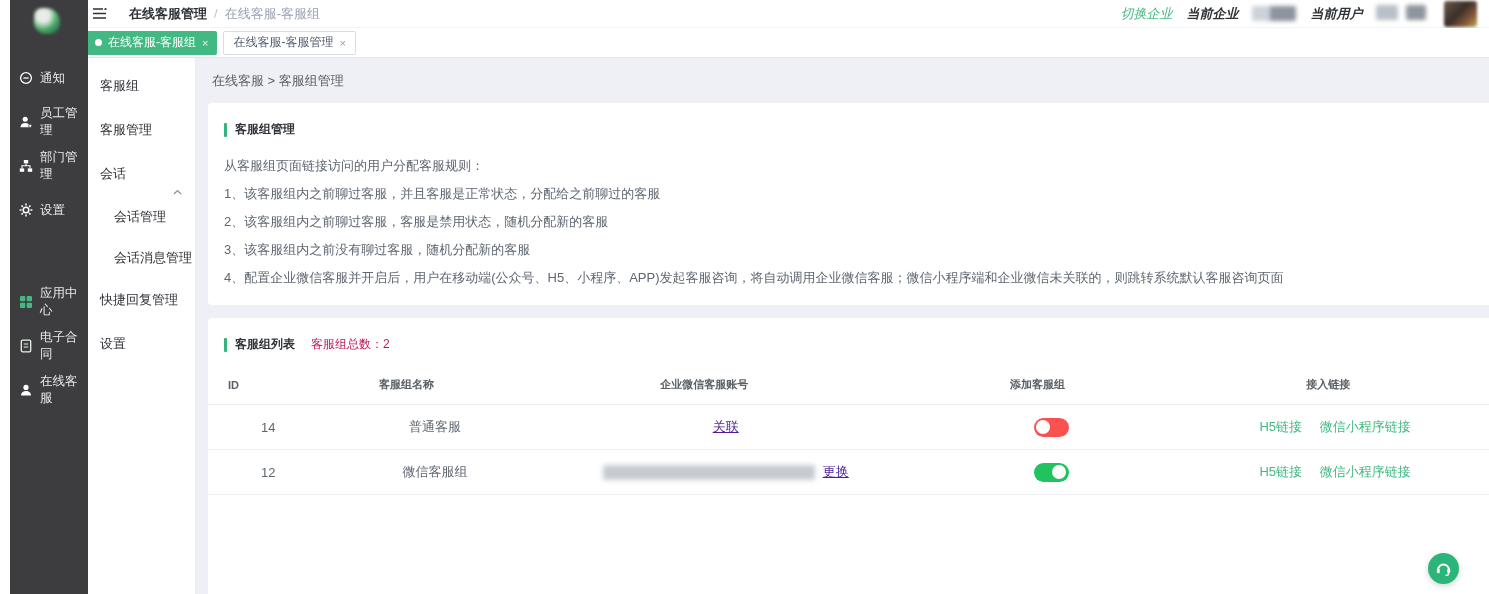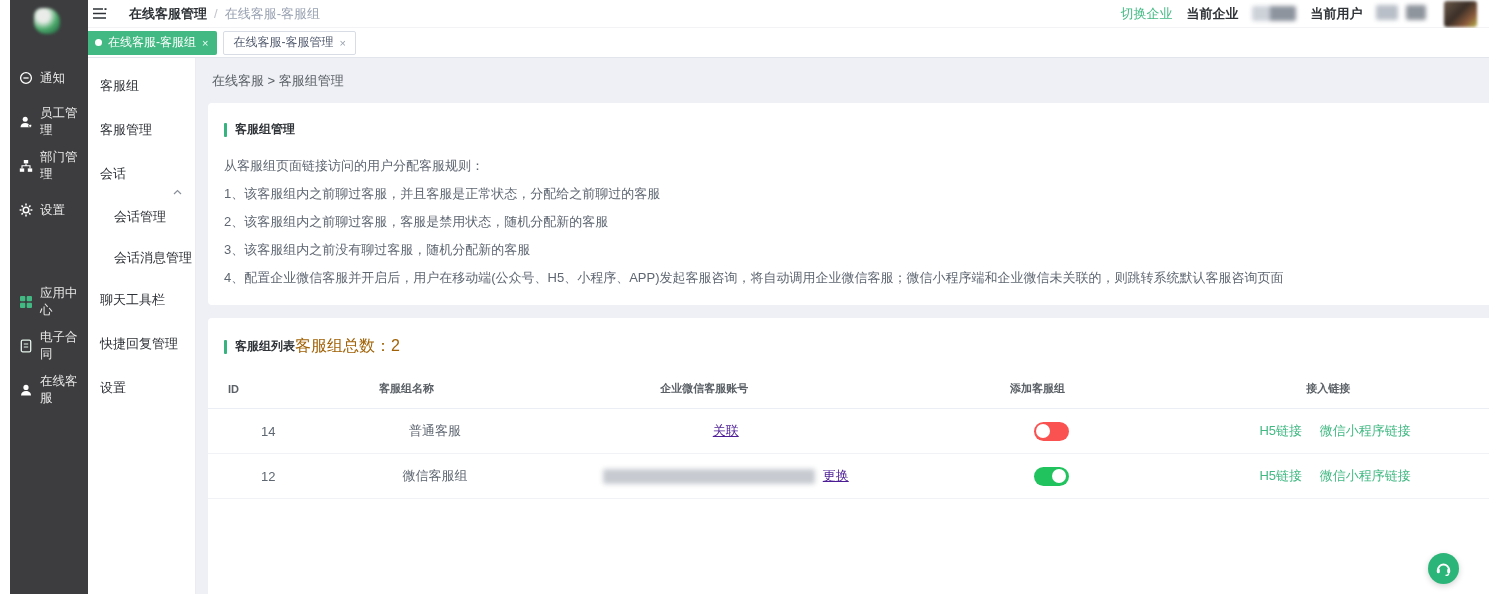--- a/index.html
+++ b/index.html
@@ -23,21 +23,21 @@
   .menu-item .chev { position:absolute; right:13px; top:17px; }
   .menu-top-pad { height:6px; }
 
   
   .topbar { position:absolute; left:78px; top:0; width:1411px; height:28px; background:#fff; display:flex; align-items:center; z-index:4; border-bottom:1px solid #f3f3f5; }
   .hamburger { margin-left:14px; cursor:pointer; display:flex; align-items:center; }
   .crumb { margin-left:22px; font-size:13px; display:flex; gap:7px; align-items:center; }
   .crumb-root { color:#2f3337; font-weight:bold; }
   .crumb-sep { color:#c0c4cc; }
   .crumb-cur { color:#99a2b2; }
-  .top-right { margin-left:auto; margin-right:12px; display:flex; align-items:center; gap:14px; font-size:13px; }
+  .top-right { margin-left:auto; margin-right:12px; display:flex; align-items:center; gap:14px; font-size:13px;font-style:italic; }
   .switch-ent { color:#42b983; cursor:pointer; }
   .top-label { color:#2f3337; font-weight:bold; }
   .blur-chip { display:inline-block; height:15px; border-radius:2px; background:#b4bac4; filter:blur(2px); }
   .chip-a { width:44px; background:linear-gradient(90deg,#cdd2d9 40%,#8d949e 40%); }
   .chip-b { width:22px; background:#b9bfc8; margin-right:4px;}
   .chip-c { width:20px; background:#8f959d; }
   .avatar { width:33px; height:26px; border-radius:3px; margin-left:4px;
     background:linear-gradient(135deg,#6d5a4a 0%,#3a2f28 45%,#8a5a3c 75%,#b8b24a 100%); filter:blur(1.5px); }
 
   
@@ -51,21 +51,21 @@
 
   
   .content { position:absolute; left:196px; top:58px; width:1442px; height:536px; background:#eef0f5; }
   .page-breadcrumb { height:45px; display:flex; align-items:center; padding-left:16px; font-size:13px; color:#5a6066; }
   .card { background:#fff; border-radius:4px; margin:0 12px; position:relative; }
   .card-manage { height:202px; }
   .card-list { margin-top:13px; height:276px; border-radius:4px 4px 0 0; }
   .card-title-row { display:flex; align-items:center; padding:18px 16px 0 16px; }
   .green-bar { width:3px; height:14px; background:#36b37e; border-radius:1px; margin-right:8px; }
   .card-title { font-size:12px; font-weight:bold; color:#2f3337; }
-  .card-subtext { font-size:16px; color:#a16207; }
+  .card-subtext { font-size:12px; color:#be185d; margin-left:16px; }
   .add-btn { position:absolute; top:13px; right:13px; height:29px; padding:0 15px; display:flex; align-items:center;
     border:1px solid #a8dcc3; color:#53b88a; background:#f3fbf7; border-radius:4px; font-size:12px; cursor:pointer; }
   .rules { padding:21px 16px 0 16px; font-size:13px; color:#5f6772; }
   .rules p { margin:0 0 15px 0; line-height:13px; }
 
   
   .table { margin-top:12px; }
   .thead, .trow { display:grid; grid-template-columns:8% 12% 30% 17% 24% 9%; align-items:center; }
   .thead { height:40px; font-size:11px; font-weight:bold; color:#5a6066; border-bottom:1px solid #ebeef5; }
   .trow { height:45px; font-size:13px; color:#5f6772; border-bottom:1px solid #f0f2f5;padding-left:33px; }
@@ -201,21 +201,20 @@
   <div class="menu-item"><span>客服组</span></div>
   <div class="menu-item"><span>客服管理</span></div>
   <div class="menu-item">
     <span>会话</span>
     <span class="chev"><svg width="9" height="6" viewBox="0 0 9 6">
           <path d="M1 5l3.5-3.5L8 5" fill="none" stroke="#8a9099" stroke-width="1.2"></path>
         </svg></span>
   </div>
   <div class="menu-item sub"><span>会话管理</span></div>
   <div class="menu-item sub"><span>会话消息管理</span></div>
-  <div class="menu-item"><span>聊天工具栏</span></div>
   <div class="menu-item"><span>快捷回复管理</span></div>
   <div class="menu-item"><span>设置</span></div>
 </div>
 
 <div class="content">
   <div class="page-breadcrumb">在线客服 &gt; 客服组管理</div>
 
   <div class="card card-manage">
     <div class="card-title-row">
       <span class="green-bar"></span>

